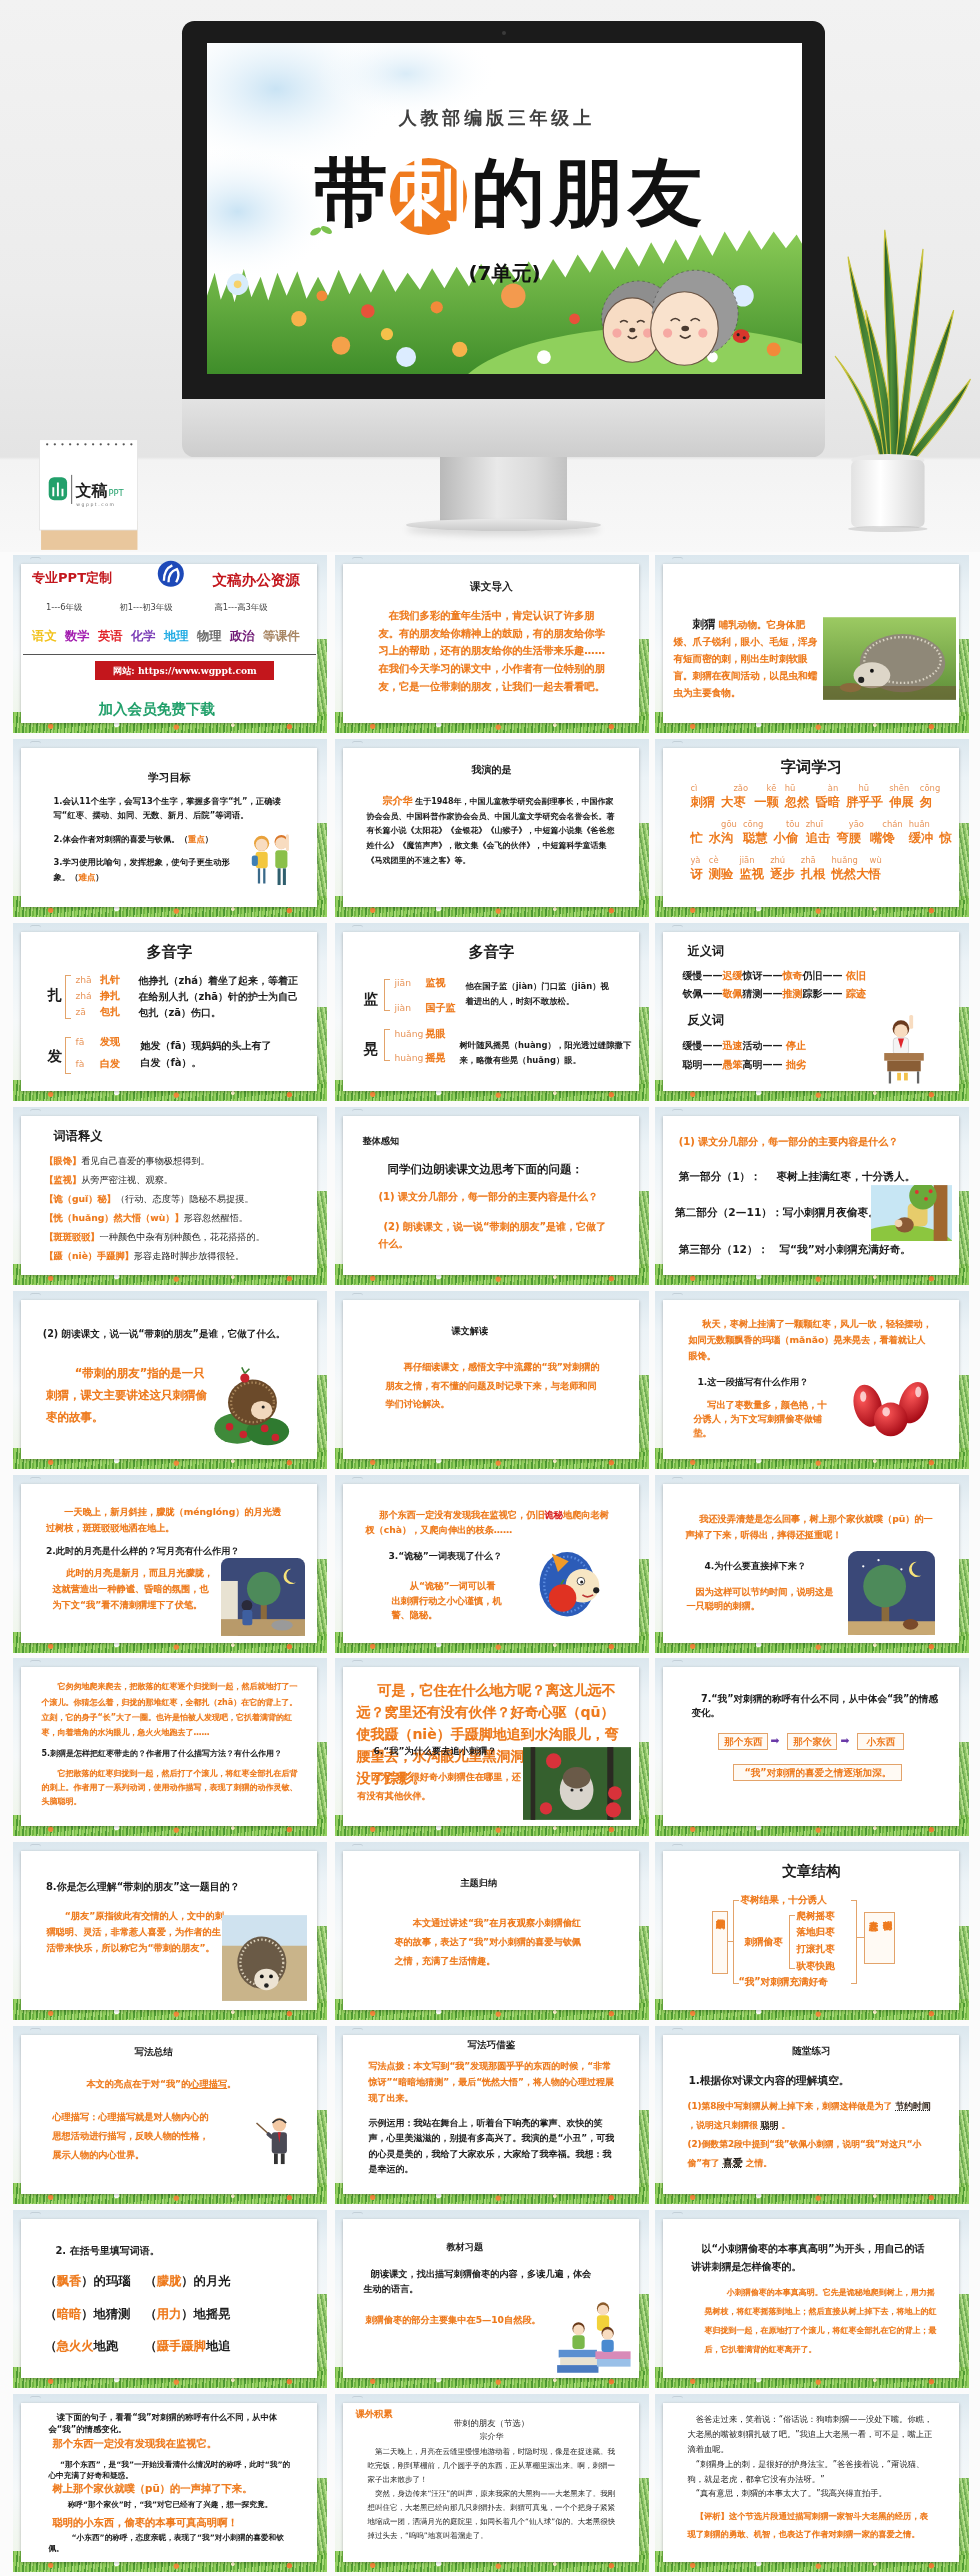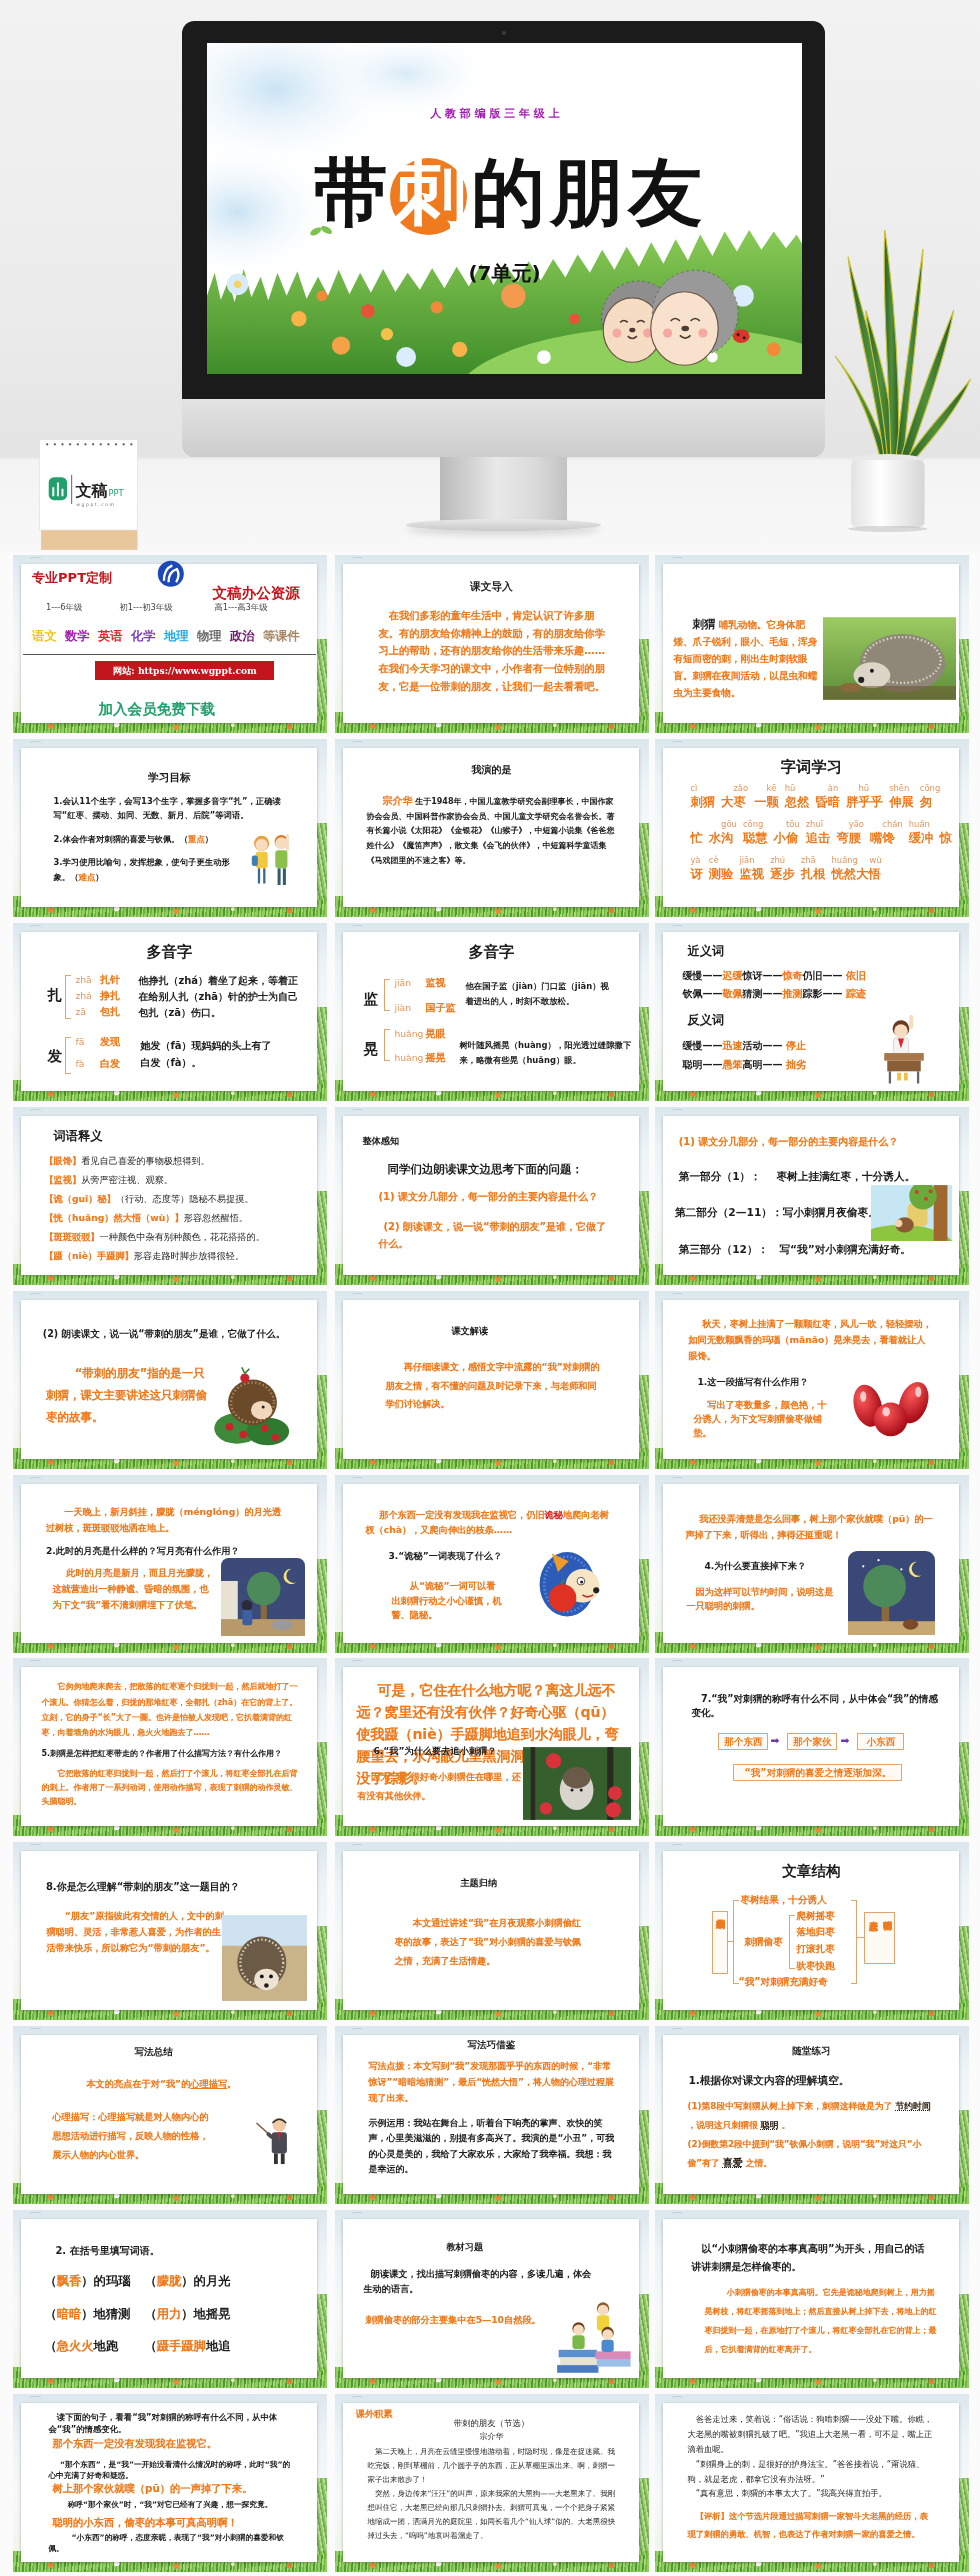--- a/index.html
+++ b/index.html
@@ -4,21 +4,21 @@
 <style>
 *{box-sizing:border-box;margin:0;padding:0}
 body{width:980px;height:2576px;position:relative;overflow:hidden;background:#fbfbfb;font-family:"DejaVu Sans",sans-serif;color:#1d1d1d}
 .abs{position:absolute}
 .hero{position:absolute;left:0;top:0;width:980px;height:552px;background:linear-gradient(180deg,#f2f2f2 0px,#ececec 291px,#e4e4e4 457px,#f3f3f3 460px,#f8f8f8 552px)}
 .bezel{position:absolute;left:182px;top:21.4px;width:643px;height:378px;background:#1b1b1b;border-radius:12.3px 12.3px 0 0}
 .screen{position:absolute;left:25px;top:22px;width:595px;height:331px;overflow:hidden;background:#fff}
 .chin{position:absolute;left:182px;top:399px;width:643px;height:58px;background:linear-gradient(180deg,#e3e3e3,#cdcdcd);border-radius:0 0 12.3px 12.3px}
 .neck{position:absolute;left:440px;top:457px;width:127px;height:65px;background:linear-gradient(90deg,#b9b9b9 0%,#e9e9e9 45%,#dadada 75%,#c2c2c2 100%)}
 .base{position:absolute;left:406px;top:519px;width:195px;height:12.3px;border-radius:50%;background:linear-gradient(180deg,#e7e7e7,#c9c9c9);box-shadow:0 4.6px 7.7px rgba(0,0,0,.12)}
-.ts-grade{position:absolute;left:0;right:15.3px;top:63px;text-align:center;font-size:11px;font-weight:bold;letter-spacing:3.8px;color:#a21caf}
+.ts-grade{position:absolute;left:0;right:15.3px;top:63px;text-align:center;font-size:18px;font-weight:bold;letter-spacing:3.8px;color:#404040}
 .ts-title{position:absolute;left:107px;top:111px;height:77px;white-space:nowrap;font-size:74px;line-height:77px;font-weight:bold;color:#111;letter-spacing:4.6px}
 .ts-title .hl{color:#fff}
 .ts-circle{position:absolute;left:183px;top:115px;width:77px;height:77px;border-radius:50%;background:#f07b1e}
 .ts-unit{position:absolute;left:0;right:0;top:217px;text-align:center;font-size:20px;font-weight:bold;color:#111}
 .slide{position:absolute;width:314px;height:178px;overflow:hidden;background:linear-gradient(180deg,#dbe7ee 0%,#ecf3f7 22%,#f6f9fa 55%,#eef5e8 100%)}
 .grass{position:absolute;left:0;right:0;bottom:0;height:21.4px;background:
  radial-gradient(circle at 12% 68%,#f2873a 0 2.3px,transparent 3.1px),
  radial-gradient(circle at 33% 60%,#ffffff 0 2.3px,transparent 3.1px),
  radial-gradient(circle at 52% 72%,#f08a3a 0 2.3px,transparent 3.1px),
  radial-gradient(circle at 70% 62%,#fff3cf 0 1.5px,transparent 2.3px),
@@ -197,21 +197,21 @@
     <div class="grass-r"></div>
   <div class="card">
     <span class="t promo-red" style="left:10.7px;top:4.6px;font-size:13px">专业PPT定制</span>
     <span class="t" style="left:136px;top:-3.8px;width:27.6px;height:27.6px">
       <svg width="27.6" height="27.6" viewBox="0 0 36 36">
           <circle cx="18" cy="18" r="17" fill="#1d49b8"></circle>
           <path d="M9 27 C9 17 13 10 20 7" stroke="#fff" stroke-width="3" fill="none"></path>
           <path d="M15 29 C15 20 19 14 26 12 C29 17 28 24 25 29" stroke="#fff" stroke-width="3" fill="none"></path>
         </svg>
     </span>
-    <span class="t promo-red" style="left:191px;top:20px;font-size:14.6px">文稿办公资源</span>
+    <span class="t promo-red" style="left:191px;top:7px;font-size:14.6px">文稿办公资源</span>
     <span class="t grade" style="left:24.5px;top:38px">1---6年级</span>
     <span class="t grade" style="left:98px;top:38px">初1---初3年级</span>
     <span class="t grade" style="left:193px;top:38px">高1---高3年级</span>
     <div class="t subjects" style="left:10.7px;top:64px">
       <span style="color: rgb(242, 194, 27);">语文</span><span style="color: #a21caf;">数学</span><span style="color: rgb(226, 38, 44);">英语</span><span style="color: rgb(122, 60, 182);">化学</span><span style="color: rgb(34, 172, 228);">地理</span><span style="color: rgb(106, 106, 106);">物理</span><span style="color: #701a75;">政治</span><span style="color: rgb(168, 134, 100);">等课件</span>
     </div>
     <div class="t" style="left:1.5px;top:90px;width:293px;height:0.8px;background:#555"></div>
     <div class="t badge" style="left:74px;top:97px;width:179px;height:19px">网站: https://www.wgppt.com</div>
     <span class="t cta" style="left:77px;top:136px;font-size:14.6px">加入会员免费下载</span>
   </div>

